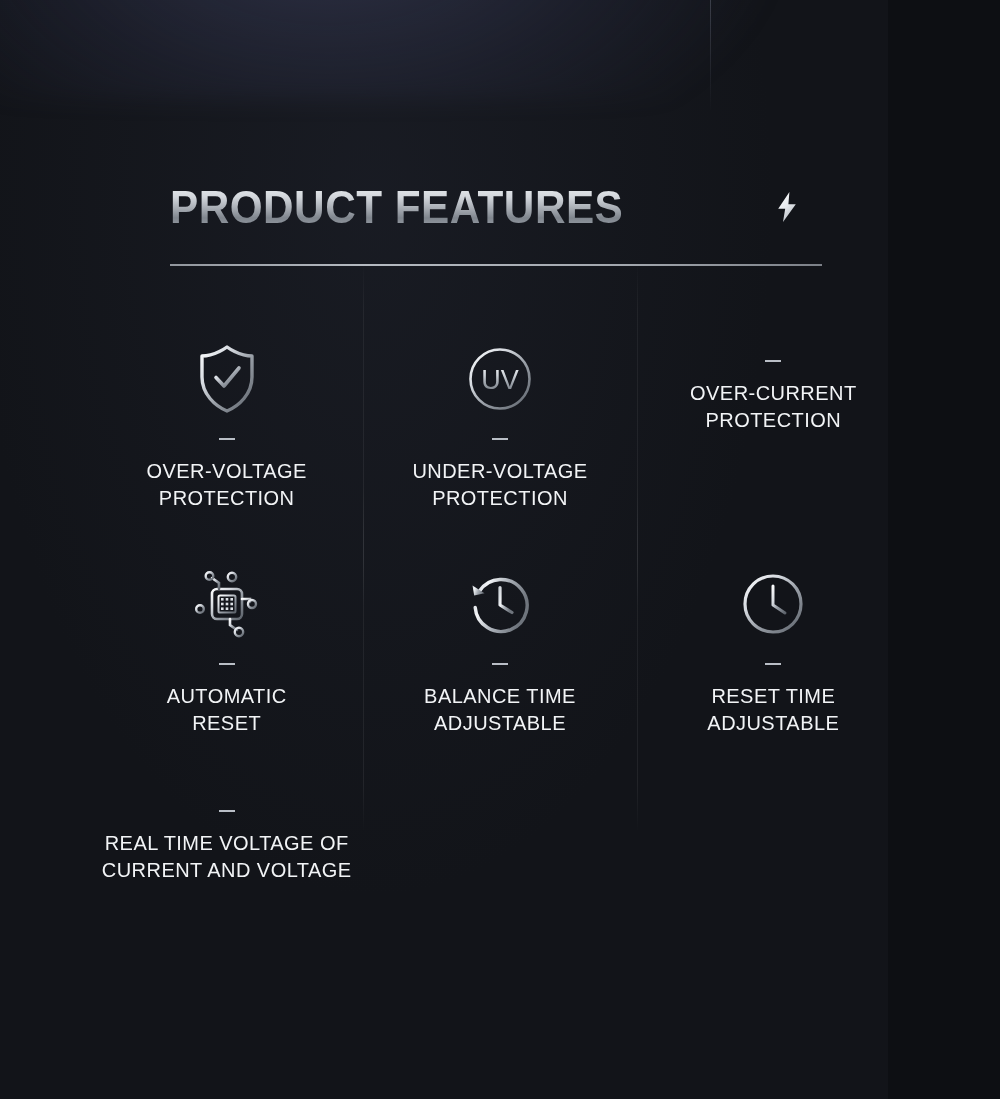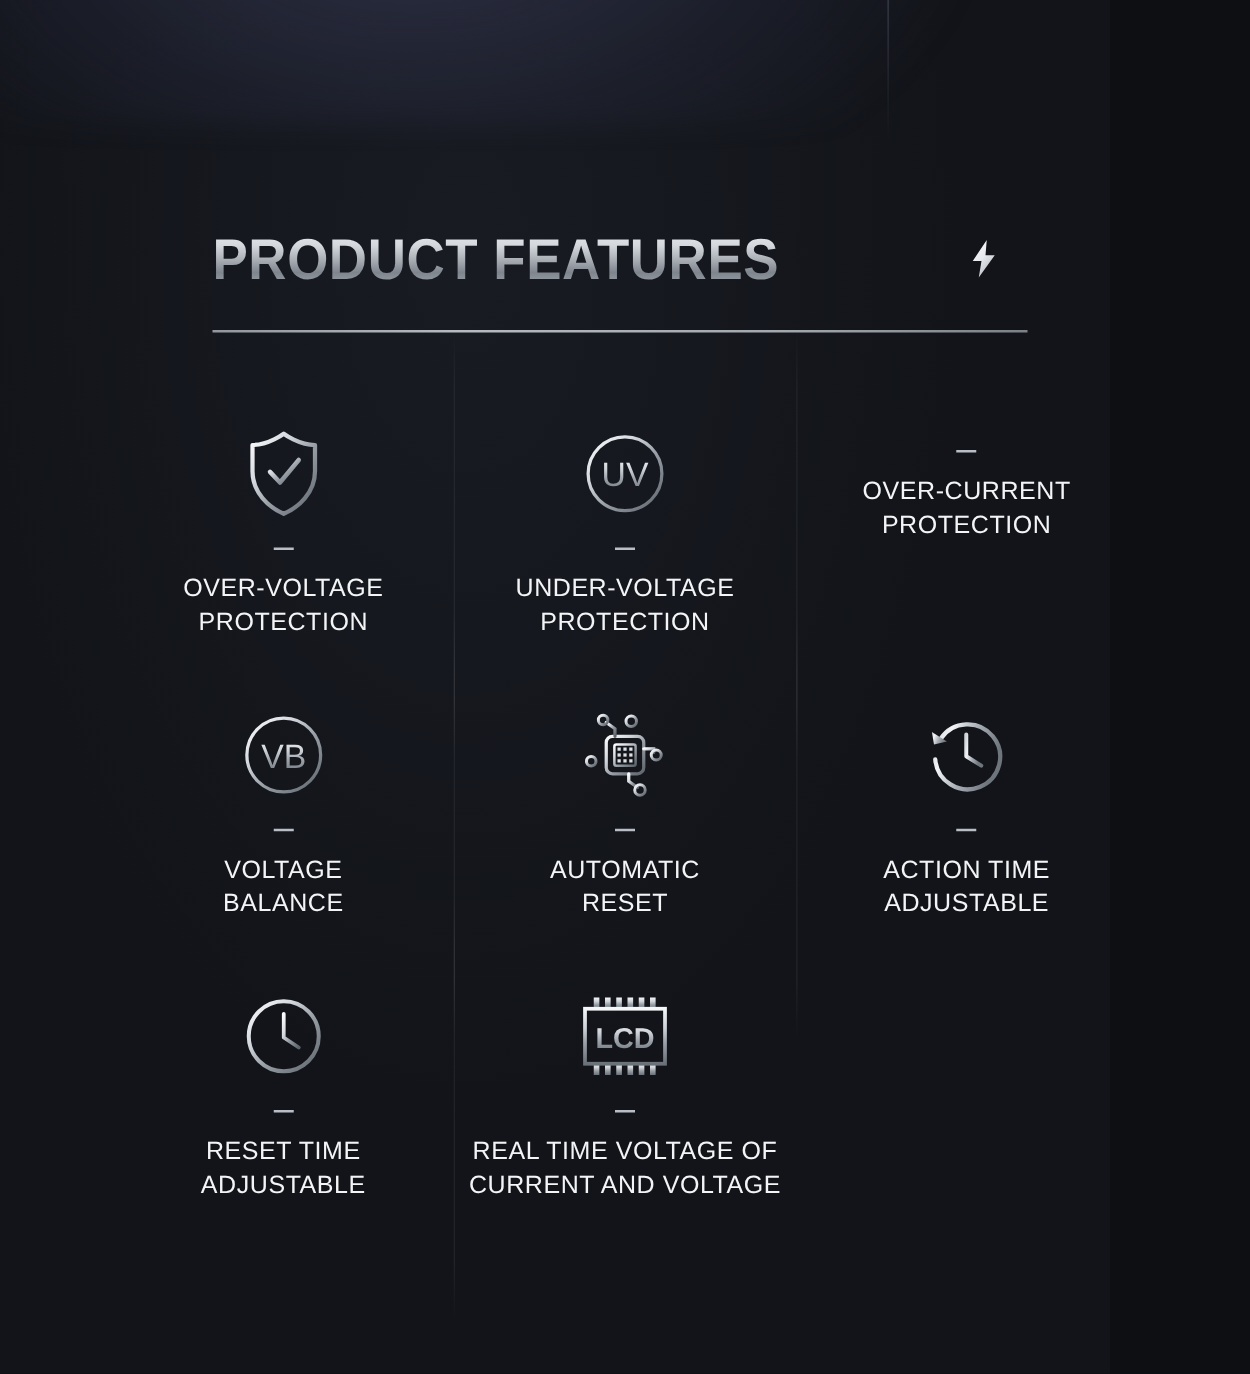--- a/index.html
+++ b/index.html
@@ -231,31 +231,20 @@
       <div class="feature-label">UNDER-VOLTAGE
 PROTECTION</div>
     </div>
 
     <div class="feature-cell">
       <div class="feature-dash"></div>
       <div class="feature-label">OVER-CURRENT
 PROTECTION</div>
     </div>
 
-    <div class="feature-cell">
-      <div class="feature-icon">
-        <svg width="66" height="66" viewBox="0 0 66 66">
-          <circle cx="33" cy="33" r="29.5" fill="none" stroke="url(#metalD)" stroke-width="2.6"></circle>
-          <text x="33" y="43" text-anchor="middle" font-family="Liberation Sans, sans-serif" font-size="27" fill="url(#metalV)">VB</text>
-        </svg>
-      </div>
-      <div class="feature-dash"></div>
-      <div class="feature-label">VOLTAGE
-BALANCE</div>
-    </div>
 
     <div class="feature-cell">
       <div class="feature-icon">
         <svg width="70" height="70" viewBox="0 0 70 70">
           <g fill="none" stroke="url(#metalD)" stroke-width="2.6" stroke-linecap="round">
 
             <rect x="20" y="20" width="30" height="30" rx="5"></rect>
 
             <path d="M27 20 L27 14 L20 9"></path>
             <path d="M40 20 L40 11"></path>
@@ -292,62 +281,37 @@
 
     <div class="feature-cell">
       <div class="feature-icon">
         <svg width="66" height="66" viewBox="0 0 66 66">
           <path d="M12.5 20 A26 26 0 1 1 8.2 36.5" fill="none" stroke="url(#metalR)" stroke-width="3.4" stroke-linecap="round"></path>
           <path d="M5.5 14.5 L7.2 24.5 L17.5 22.2 Z" fill="url(#metalR)"></path>
           <path d="M33 16.5 L33 34 L45 41.5" fill="none" stroke="url(#metalR)" stroke-width="3.2" stroke-linecap="round" stroke-linejoin="round"></path>
         </svg>
       </div>
       <div class="feature-dash"></div>
-      <div class="feature-label">ACTION TIME
+      <div class="feature-label">BALANCE TIME
 ADJUSTABLE</div>
     </div>
 
     <div class="feature-cell">
       <div class="feature-icon">
         <svg width="62" height="62" viewBox="0 0 62 62">
           <circle cx="31" cy="31" r="28" fill="none" stroke="url(#metalD)" stroke-width="3.2"></circle>
           <path d="M31 13 L31 32 L43 40" fill="none" stroke="url(#metalD)" stroke-width="3" stroke-linecap="round" stroke-linejoin="round"></path>
         </svg>
       </div>
       <div class="feature-dash"></div>
       <div class="feature-label">RESET TIME
 ADJUSTABLE</div>
     </div>
 
     <div class="feature-cell">
-      <div class="feature-icon">
-        <svg width="76" height="62" viewBox="0 0 76 62">
-
-          <g fill="url(#metalV)">
-            <rect x="13" y="0" width="4.5" height="9"></rect>
-            <rect x="22" y="0" width="4.5" height="9"></rect>
-            <rect x="31" y="0" width="4.5" height="9"></rect>
-            <rect x="40" y="0" width="4.5" height="9"></rect>
-            <rect x="49" y="0" width="4.5" height="9"></rect>
-            <rect x="58" y="0" width="4.5" height="9"></rect>
-          </g>
-
-          <g fill="url(#metalV)">
-            <rect x="13" y="53" width="4.5" height="9"></rect>
-            <rect x="22" y="53" width="4.5" height="9"></rect>
-            <rect x="31" y="53" width="4.5" height="9"></rect>
-            <rect x="40" y="53" width="4.5" height="9"></rect>
-            <rect x="49" y="53" width="4.5" height="9"></rect>
-            <rect x="58" y="53" width="4.5" height="9"></rect>
-          </g>
-
-          <rect x="6" y="9" width="64" height="44" fill="none" stroke="url(#metalV)" stroke-width="3"></rect>
-          <text x="38" y="40" text-anchor="middle" font-family="Liberation Sans, sans-serif" font-size="23" font-weight="bold" fill="url(#metalV)">LCD</text>
-        </svg>
-      </div>
       <div class="feature-dash"></div>
       <div class="feature-label">REAL TIME VOLTAGE OF
 CURRENT AND VOLTAGE</div>
     </div>
 
 
   </div>
 </div>
 
 </body></html>

